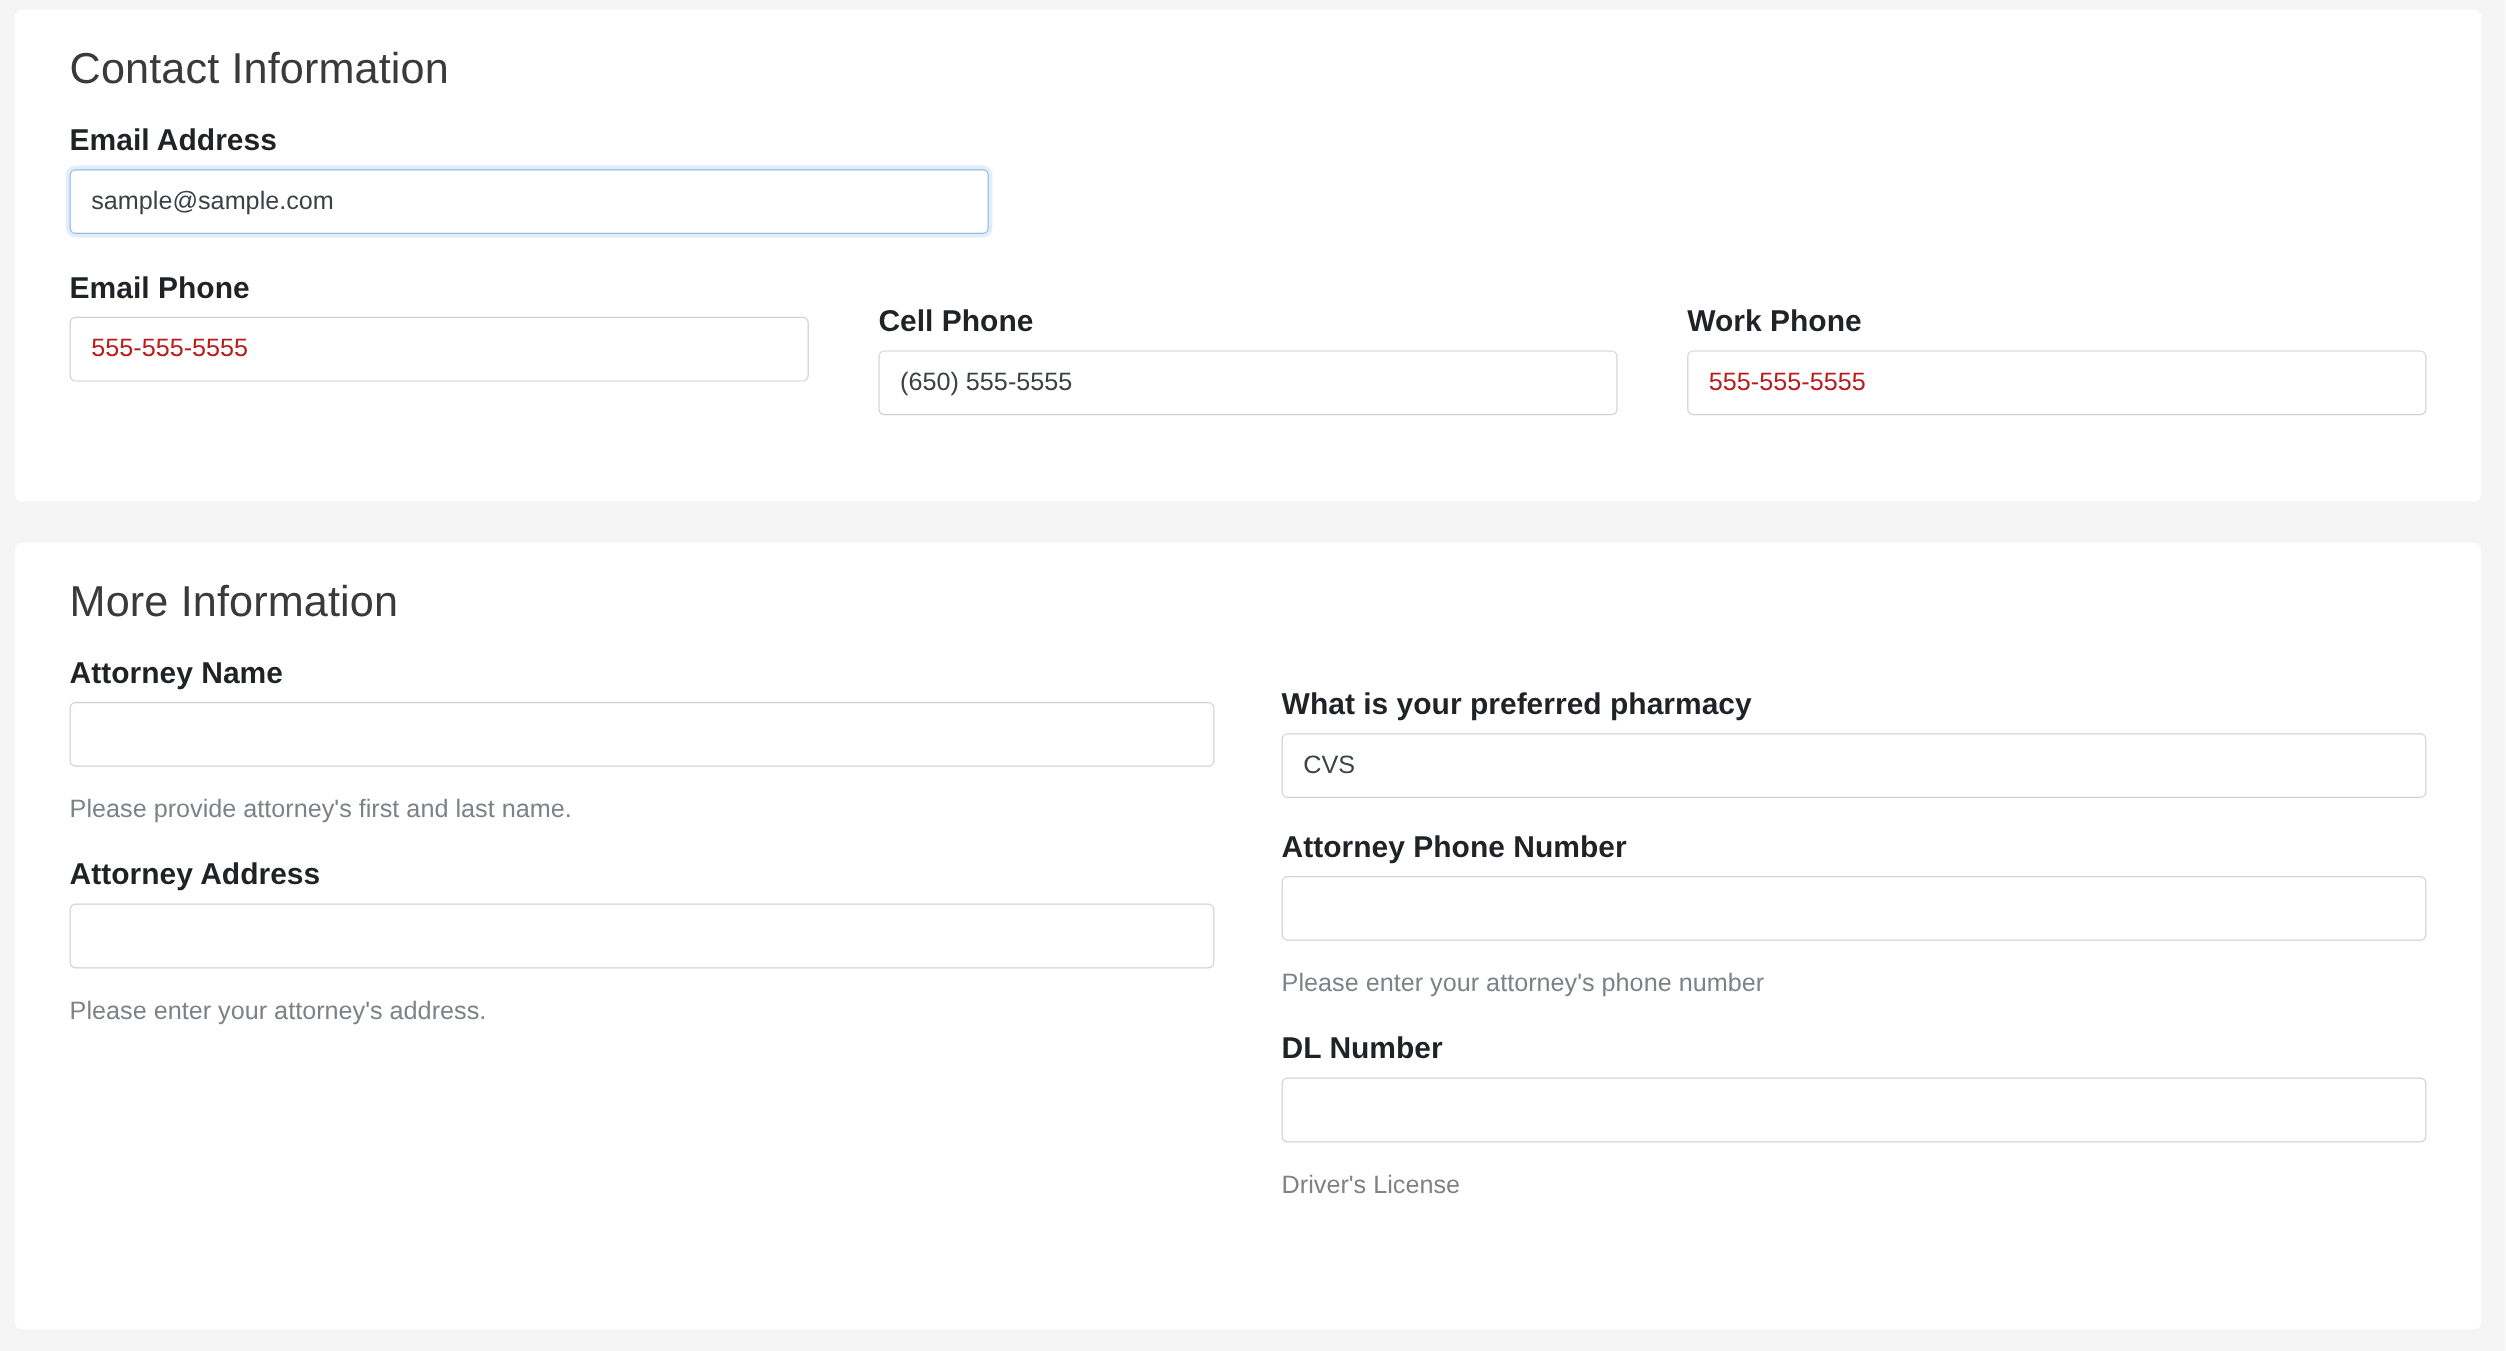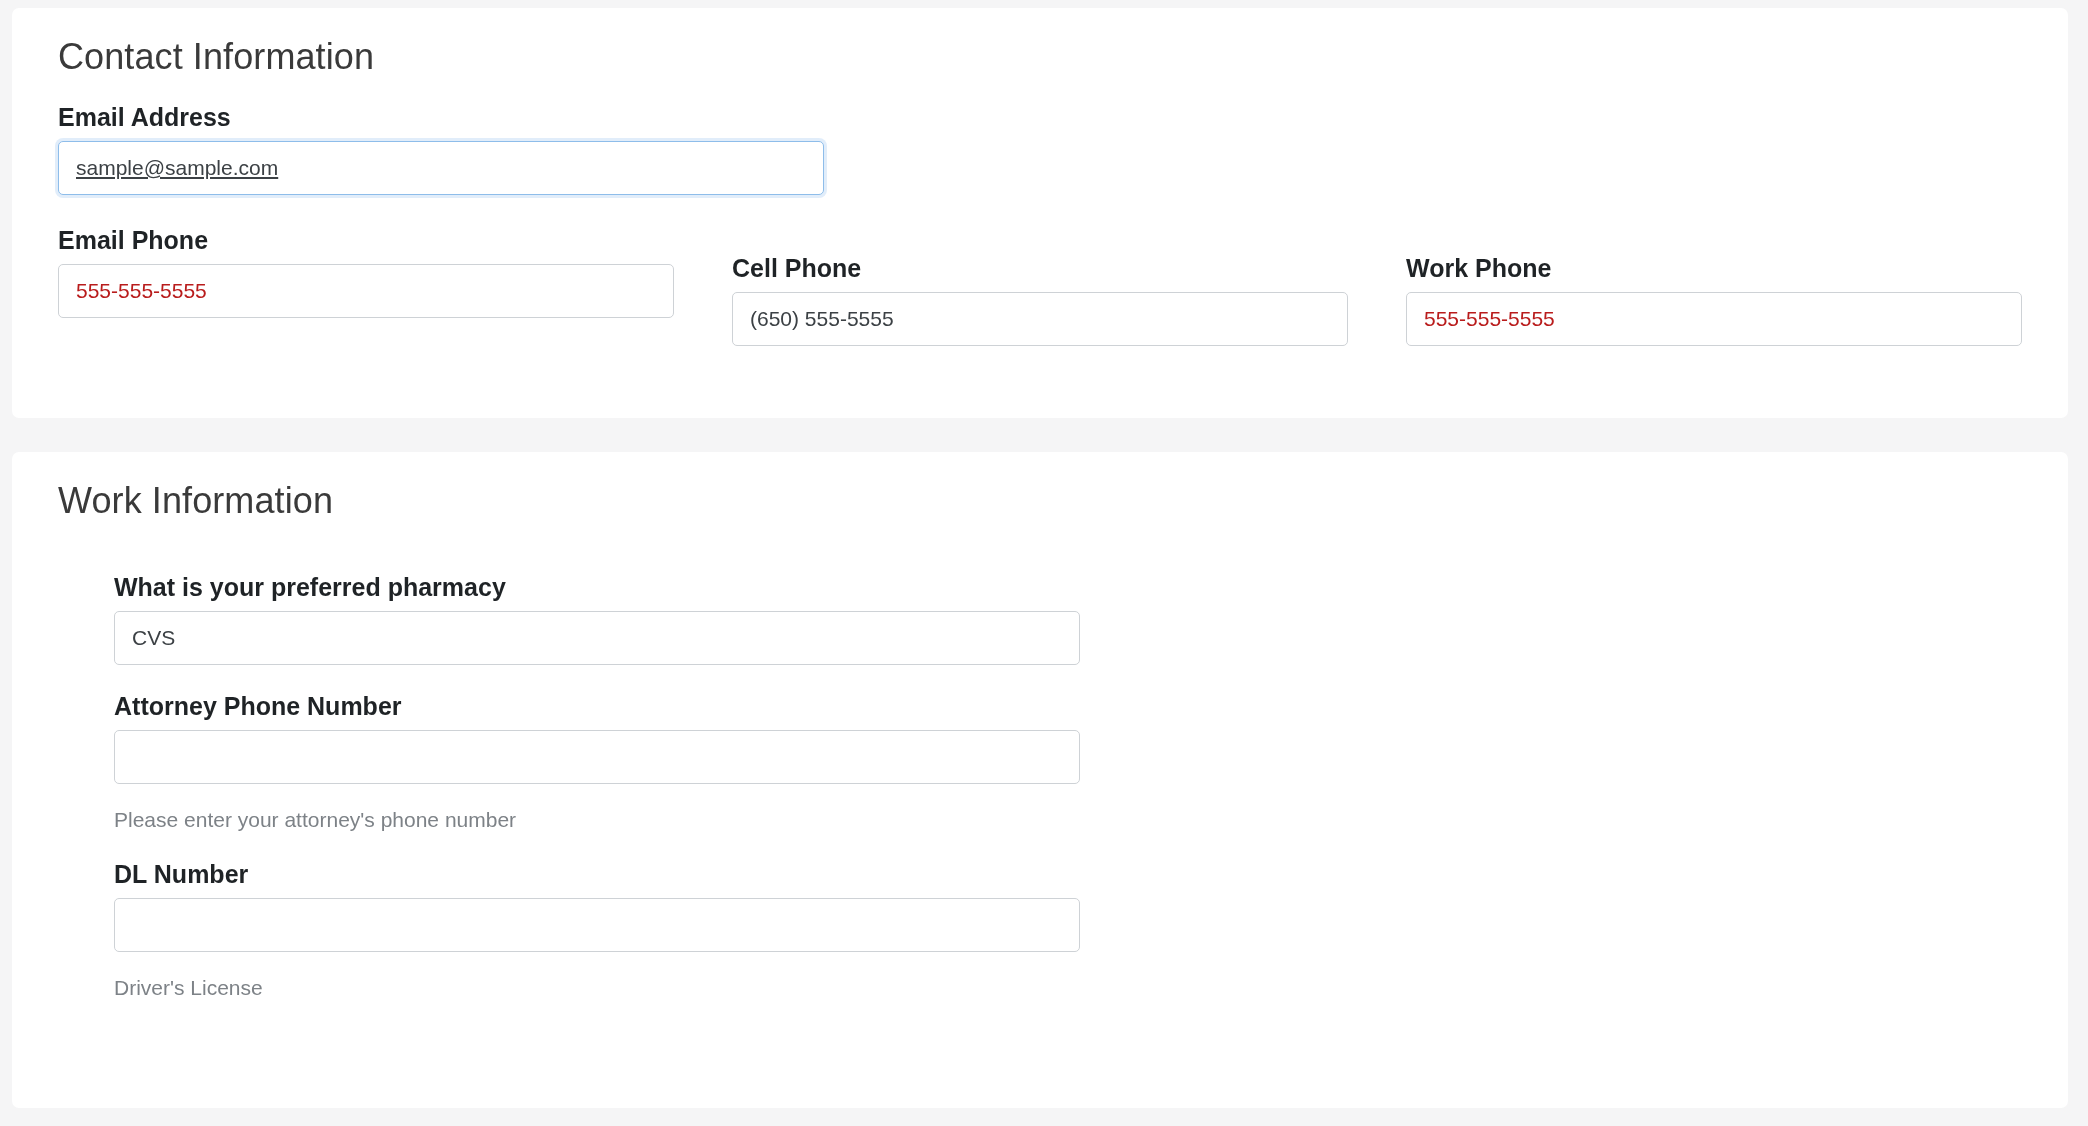--- a/index.html
+++ b/index.html
@@ -77,21 +77,20 @@
     outline: none;
   }
 
   .text-input.placeholder {
     color: #b91c1c;
   }
 
   .text-input.focused {
     border: 1px solid #8ebdea;
     box-shadow: 0 0 0 3px rgba(120,175,230,0.22);
-    text-decoration: underline;
   }
 
   .help-text {
     font-size: 21px;
     color: #7d8287;
     line-height: 1.3;
     margin: 22px 0 0 0;
     white-space: nowrap;
   }
 
@@ -145,24 +144,39 @@
       <div class="phone-col">
         <div class="field-label">Work Phone</div>
         <div class="text-input placeholder" placeholder="555-555-5555">555-555-5555</div>
       </div>
 
     </div>
   </section>
 
   <section class="card card-more">
 
-    <h2 class="section-title">Work Information</h2>
+    <h2 class="section-title">More Information</h2>
 
     <div class="two-col">
 
+      <div class="col-left">
+
+        <div class="field-block">
+          <div class="field-label">Attorney Name</div>
+          <div class="text-input" placeholder=""></div>
+          <div class="help-text">Please provide attorney's first and last name.</div>
+        </div>
+
+        <div class="field-block field-after-help">
+          <div class="field-label">Attorney Address</div>
+          <div class="text-input" placeholder=""></div>
+          <div class="help-text">Please enter your attorney's address.</div>
+        </div>
+
+      </div>
 
       <div class="col-right">
 
         <div class="field-block field-after-help">
           <div class="field-label">What is your preferred pharmacy</div>
           <div class="text-input" placeholder="">CVS</div>
         </div>
 
         <div class="field-block">
           <div class="field-label">Attorney Phone Number</div>

